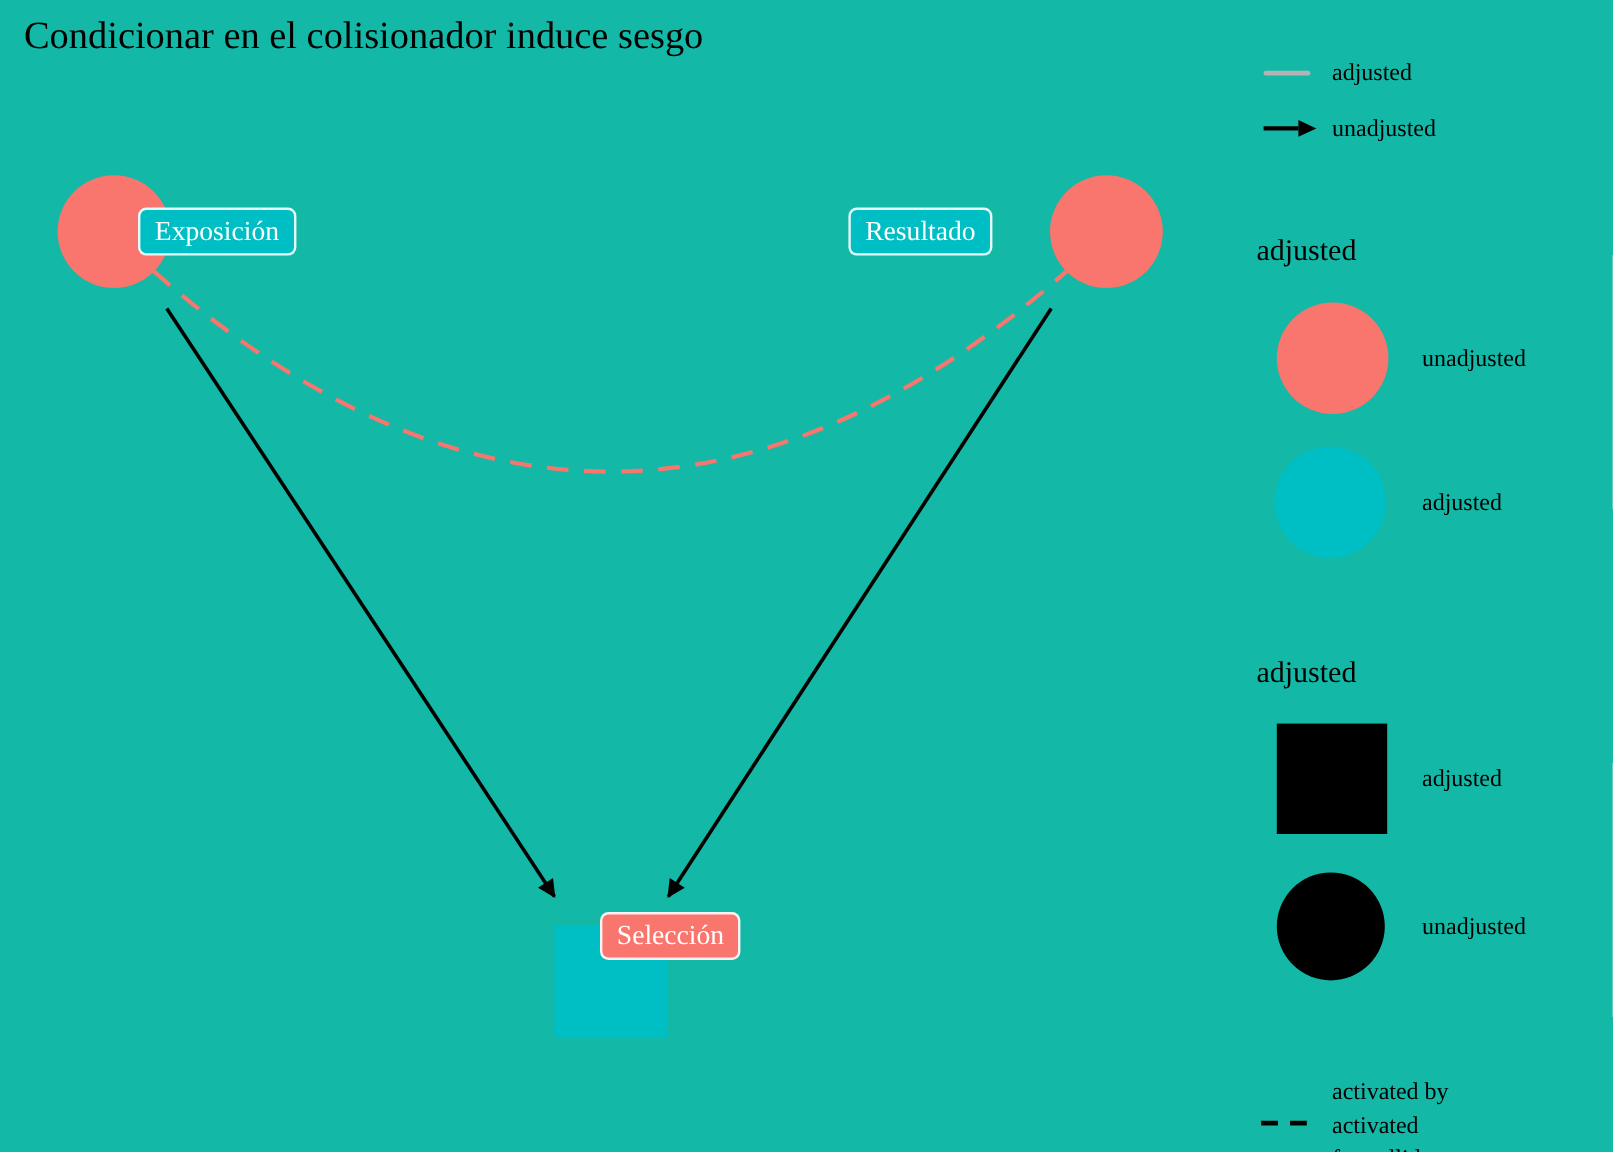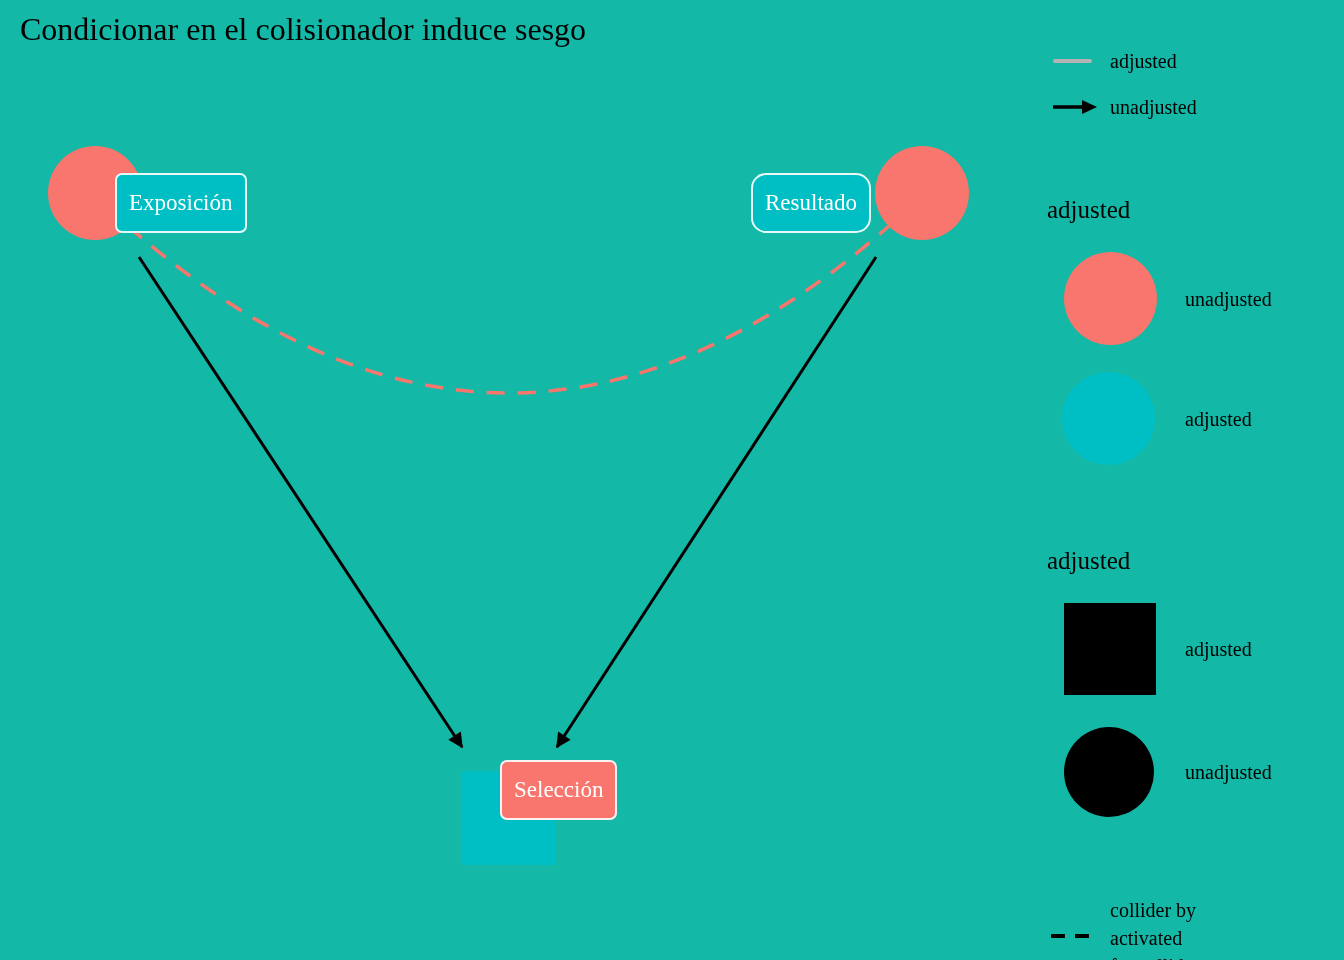--- a/index.html
+++ b/index.html
@@ -28,21 +28,21 @@
     font-size: 32px;
     line-height: 38px;
     color: #000000;
     white-space: nowrap;
   }
   .node-label {
     position: absolute;
     font-size: 23px;
     line-height: 28px;
     color: #ffffff;
-    padding: 14px 12px;
+    padding: 4px 12px;
     border-radius: 7px;
     border: 2px solid rgba(255,255,255,0.9);
     white-space: nowrap;
   }
   .node-label.teal   { background: #00BFC4; }
   .node-label.salmon { background: #F8766D; }
 
   .legend-text {
     position: absolute;
     font-size: 20px;
@@ -90,21 +90,21 @@
     <path d="M 876 257 L 557 747" fill="none" stroke="#000000" stroke-width="3" marker-end="url(#arrowhead)"></path>
 
     <circle cx="95" cy="193" r="47" fill="#F8766D"></circle>
     <circle cx="922" cy="193" r="47" fill="#F8766D"></circle>
     <rect x="462" y="771" width="94" height="94" fill="#00BFC4"></rect>
   </svg>
 
   <div class="page-title">Condicionar en el colisionador induce sesgo</div>
 
   <div class="node-label teal" style="left:115px; top:173px;">Exposición</div>
-  <div class="node-label teal" style="left:751px; top:173px;border-radius:15px;">Resultado</div>
+  <div class="node-label teal" style="left:707px; top:173px;">Resultado</div>
   <div class="node-label salmon" style="left:500px; top:760px;">Selección</div>
 
   <div class="gray-line" style="left:1053px; top:59px; width:39px; height:4px;"></div>
   <div class="legend-text" style="left:1110px; top:47px;">adjusted</div>
 
   <svg class="icon-svg" style="left:1051px; top:98px;" width="50" height="18">
     <line x1="2" y1="9" x2="31" y2="9" stroke="#000000" stroke-width="3.5"></line>
     <path d="M31,2 L46,9 L31,16 Z" fill="#000000"></path>
   </svg>
   <div class="legend-text" style="left:1110px; top:93px;">unadjusted</div>
@@ -118,18 +118,18 @@
   <div class="legend-title" style="left:1047px; top:546px;">adjusted</div>
   <div class="swatch black" style="left:1064px; top:603px; width:92px; height:92px;"></div>
   <div class="legend-text" style="left:1185px; top:635px;">adjusted</div>
   <div class="swatch circle black" style="left:1064px; top:727px; width:90px; height:90px;"></div>
   <div class="legend-text" style="left:1185px; top:758px;">unadjusted</div>
 
   <svg class="icon-svg" style="left:1049px; top:931px;" width="48" height="10">
     <line x1="2" y1="5" x2="46" y2="5" stroke="#000000" stroke-width="4" stroke-dasharray="14 10"></line>
   </svg>
   <div class="legend-text multiline" style="left:1110px; top:896px;">
-    <div>collider by</div>
+    <div>activated by</div>
     <div>activated</div>
     <div>for collider</div>
   </div>
 
 </div>
 
 </body></html>

